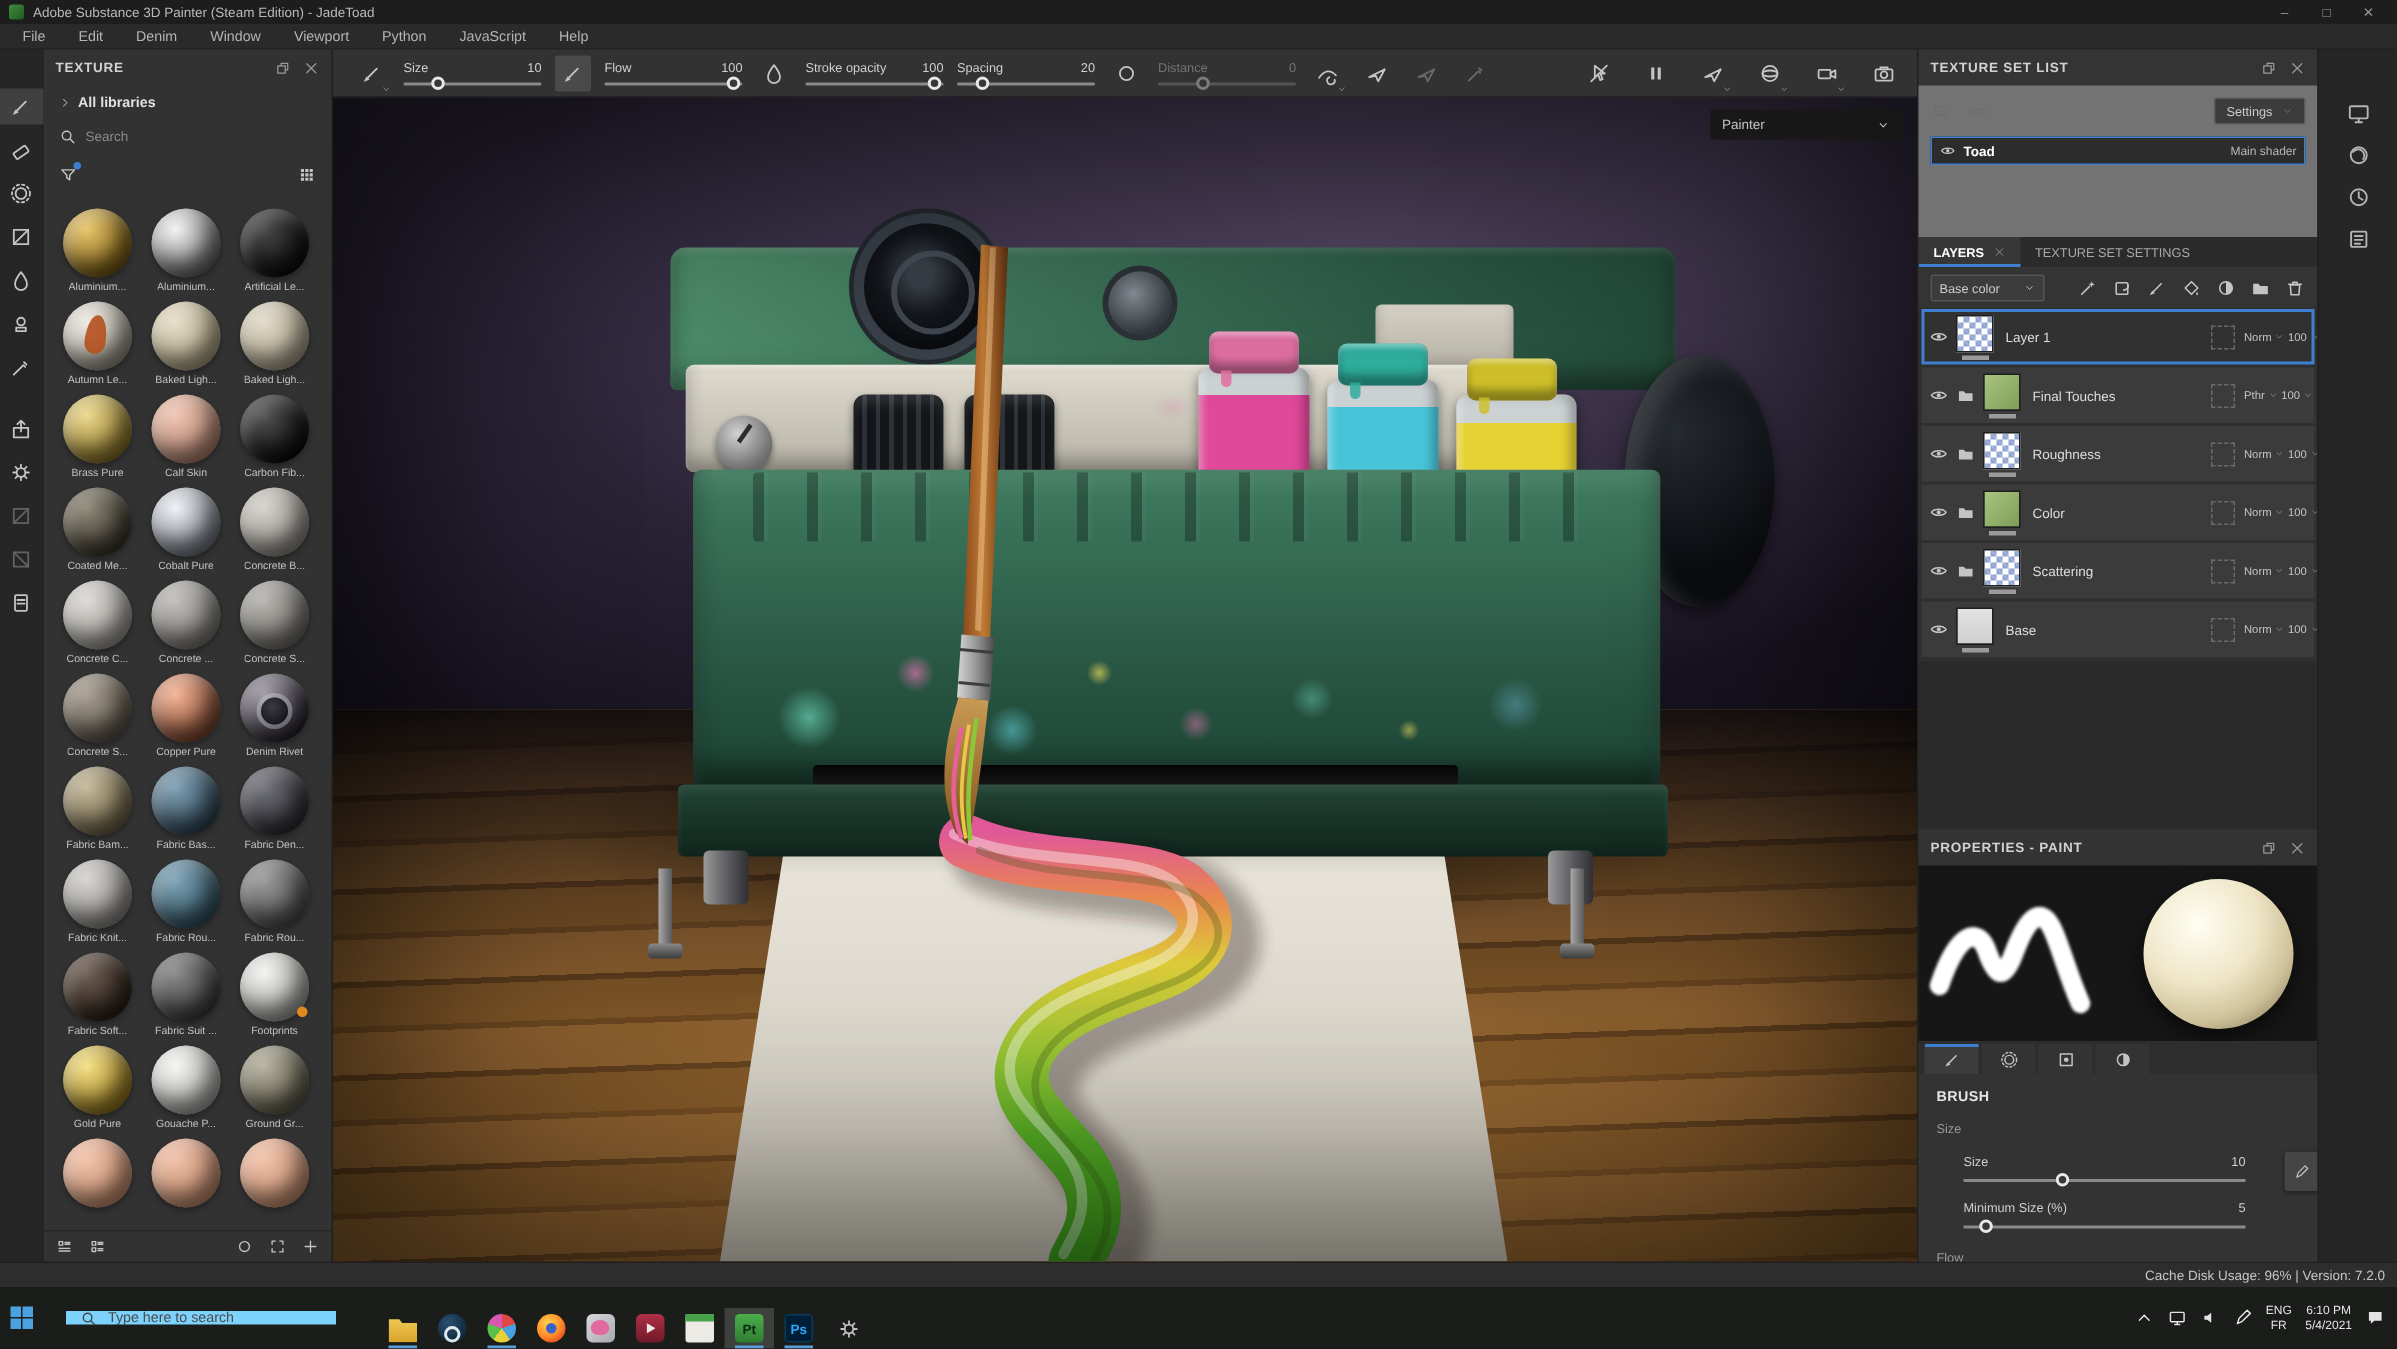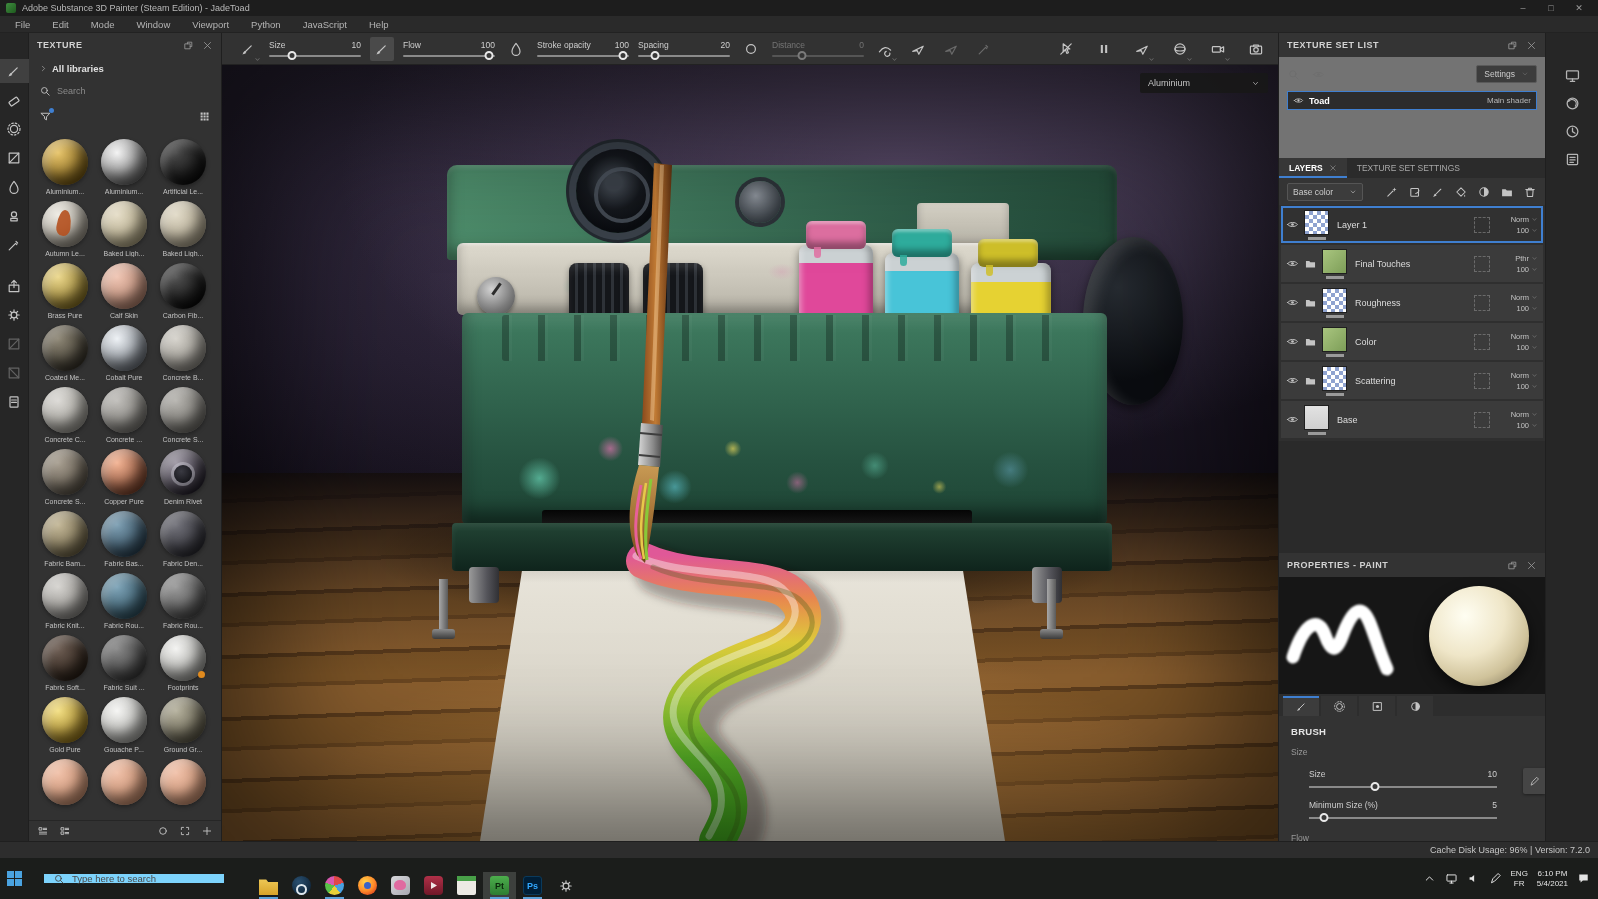--- a/index.html
+++ b/index.html
@@ -155,21 +155,21 @@
   .layer-row .ic{width:13px;height:13px;}
   .lthumb-wrap{display:flex;flex-direction:column;align-items:center;gap:2px;}
   .lthumb{width:25px;height:25px;border:1px solid #1f1f1f;}
   .t-checker{background-image:linear-gradient(45deg,#8fa3d0 25%,transparent 25%,transparent 75%,#8fa3d0 75%),linear-gradient(45deg,#8fa3d0 25%,#ffffff 25%,#ffffff 75%,#8fa3d0 75%);background-size:8px 8px;background-position:0 0,4px 4px;background-color:#fff;}
   .t-green{background:linear-gradient(135deg,#a9c57f,#7d9e58);}
   .t-solid{background:linear-gradient(#e2e2e2,#cfcfcf);}
   .minibar{width:18px;height:3px;background:#9a9a9a;}
   .lname{font-size:9px;color:#ddd;flex:1;margin-left:3px;}
   .lright{display:flex;align-items:center;gap:6px;}
   .dash{width:16px;height:16px;border:1px dashed #7a7a7a;opacity:.75;}
-  .bcol{width:42px;display:flex;flex-direction:column;align-items:flex-end;gap:2px;font-size:7.5px;color:#c4c4c4;}
+  .bcol{width:42px;display:flex;flex-direction:row;align-items:flex-end;gap:2px;font-size:7.5px;color:#c4c4c4;}
   .bcol>div{display:flex;align-items:center;gap:2px;}
   .bcol .ic{width:7px;height:7px;color:#8a8a8a;}
   .rgap{height:112px;background:#2a2a2a;}
   .preview{height:117px;display:flex;background:#161616;}
   .pv-stroke{width:133px;position:relative;}
   .pv-stroke svg{width:100%;height:100%;filter:blur(1.2px);}
   .pv-sphere{flex:1;display:flex;align-items:center;justify-content:center;}
   .pv-ball{width:100px;height:100px;border-radius:50%;
     background:radial-gradient(circle at 36% 30%,#fffef2,#efe6c8 42%,#cfc29a 68%,#93886a 88%,#6e6448);
     box-shadow:0 6px 14px rgba(0,0,0,.6);}
@@ -235,21 +235,21 @@
   <div class="wctl">
     <div>–</div>
     <div>□</div>
     <div>✕</div>
   </div>
 </div>
 
 <div class="menubar" id="menubar">
     <div class="menu-item">File</div>
     <div class="menu-item">Edit</div>
-    <div class="menu-item">Mode</div>
+    <div class="menu-item">Denim</div>
     <div class="menu-item">Window</div>
     <div class="menu-item">Viewport</div>
     <div class="menu-item">Python</div>
     <div class="menu-item">JavaScript</div>
     <div class="menu-item">Help</div>
   </div>
 
 <div class="main">
   <div class="toolstrip" id="toolstrip">
       <div class="tool selected">
@@ -817,21 +817,21 @@
         <path d="M438 100 L442 100 L432 356 L428 355 Z" fill="rgba(255,220,170,.4)"></path>
         <path d="M419 358 L441 360 L438 402 L416 400 Z" fill="url(#gmetal)"></path>
         <path d="M418 368 L440 370 M417 390 L438 392" stroke="#3e3e3e" stroke-width="2"></path>
         <path d="M417 400 C407 432 403 462 415 490 L423 498 C430 468 434 430 437 402 Z" fill="url(#gbristle)"></path>
         <path d="M419 420 C413 450 411 472 419 494" stroke="#e8609a" stroke-width="3" fill="none"></path>
         <path d="M429 414 C424 448 422 472 425 495" stroke="#8ac838" stroke-width="3" fill="none"></path>
         <path d="M424 418 C419 449 417 470 422 494" stroke="#e8c84a" stroke-width="2.5" fill="none"></path>
       </svg>
       <div class="vignette"></div>
       <div class="matdrop">
-        <span>Aluminium</span>
+        <span>Painter</span>
         <span class="sp"></span>
         <span class="ic" id="ic-mdrop" style="width:9px;height:9px">
             <svg viewBox="0 0 20 20" fill="none" stroke="currentColor" stroke-width="1.5" stroke-linecap="round" stroke-linejoin="round">
               <path d="M5.5 7.5 l4.5 5 4.5 -5"></path>
             </svg>
           </span>
       </div>
     </div>
   </div>
 

